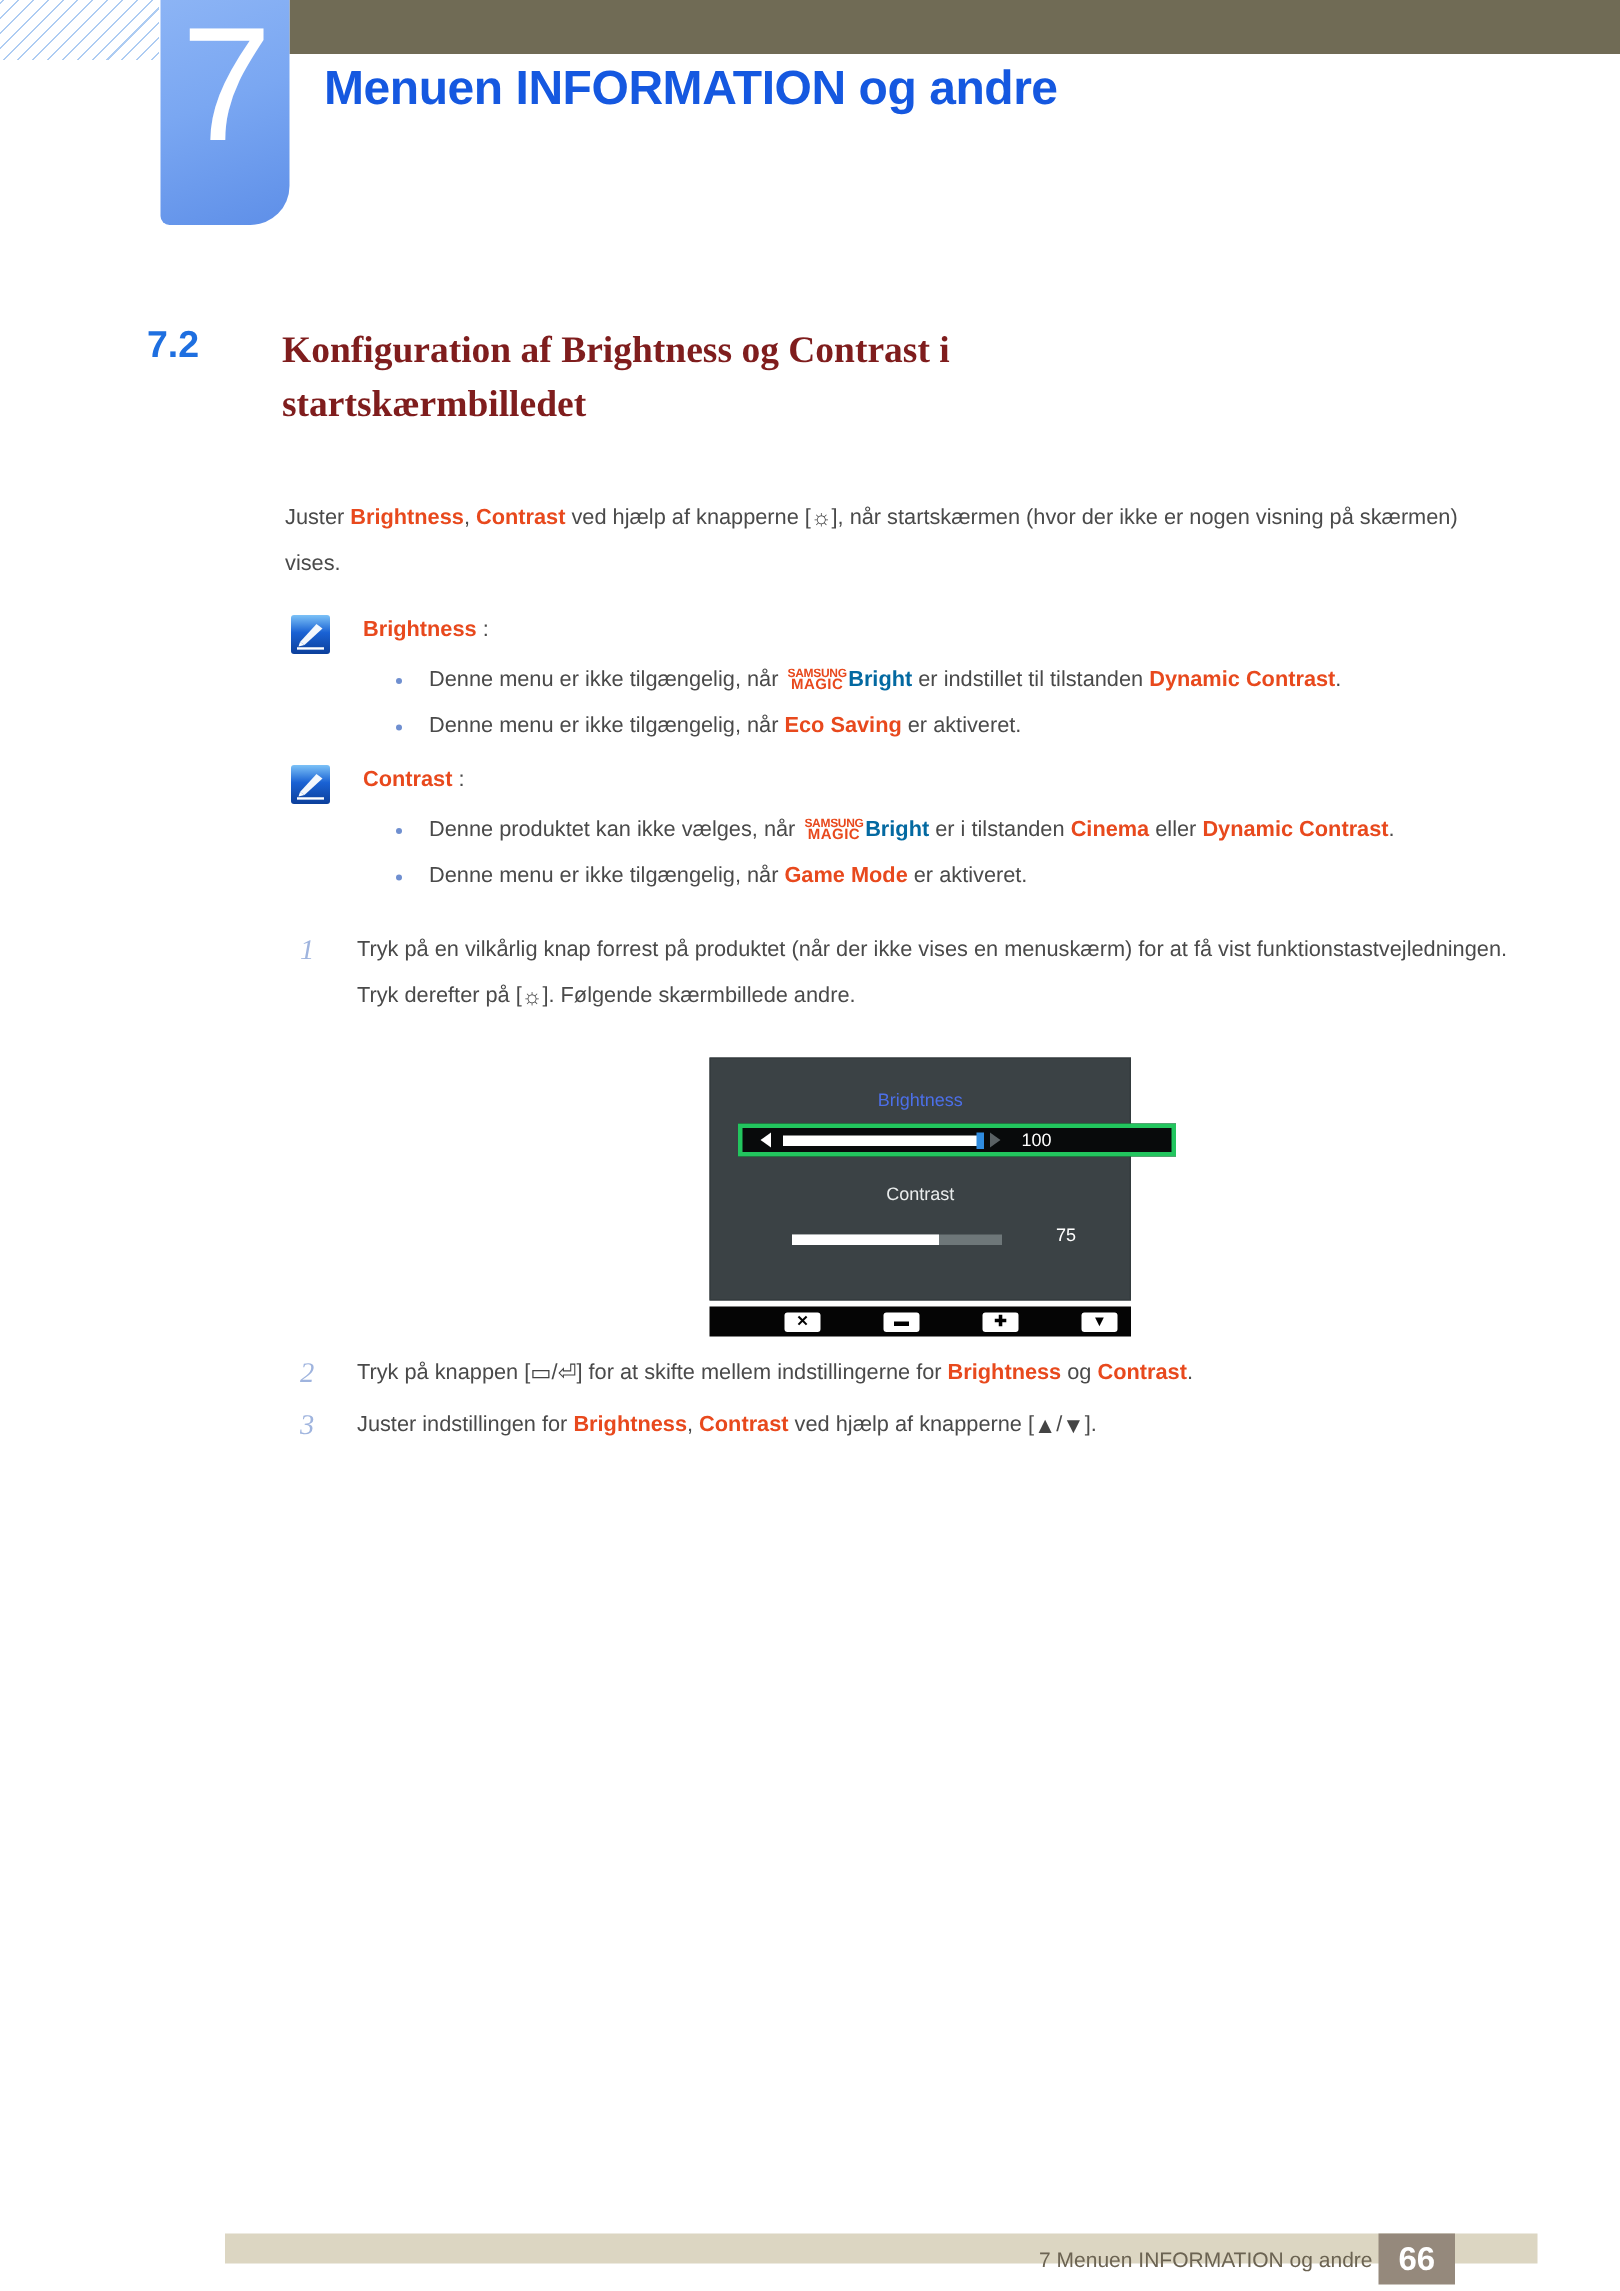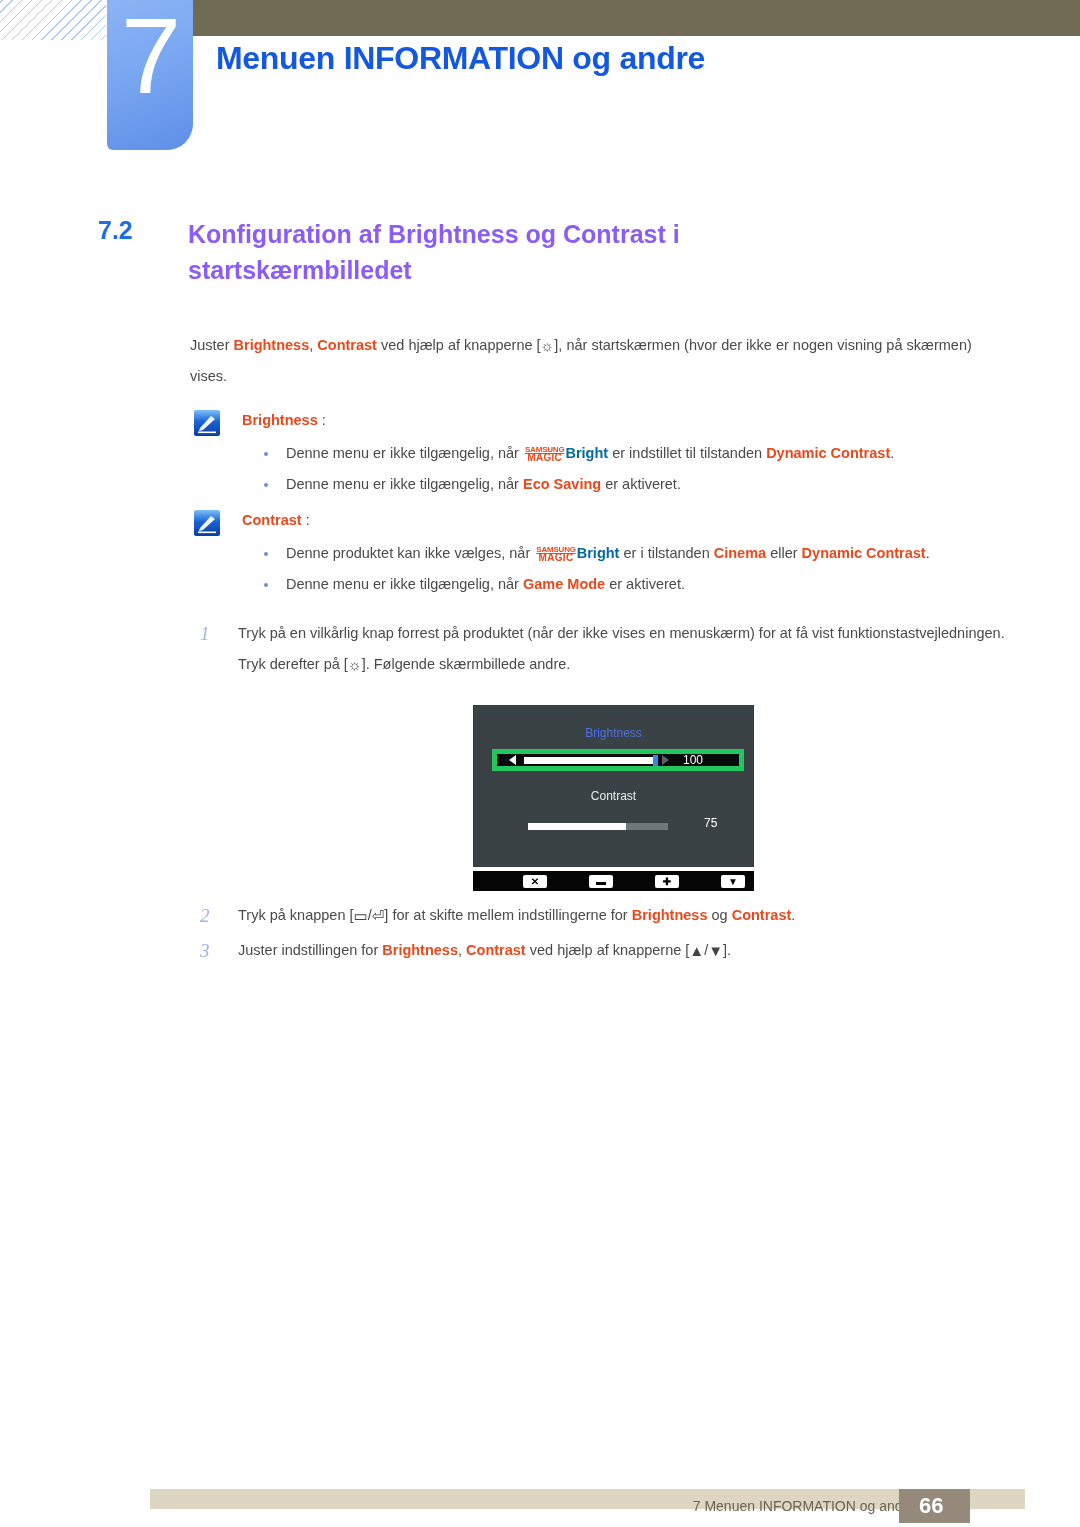--- a/index.html
+++ b/index.html
@@ -69,23 +69,24 @@
     position: absolute;
     left: 0; top: 0;
     font-size: 25px;
     font-weight: bold;
     color: #1e6fe0;
   }
   .sec-title {
     margin-left: 90px;
     font-size: 25px;
     font-weight: bold;
-    color: #8b5cf6;
+    color: #7f1d1d;
     line-height: 36px;
     max-width: 600px;
+    font-family: Liberation Serif, serif;
   }
 
   
   .content {
     position: absolute;
     left: 190px; top: 330px;
     width: 820px;
     font-size: 14.5px;
     line-height: 31px;
     color: #4a4a4a;
@@ -111,21 +112,20 @@
     margin: 0 1px 0 2px;
     position: relative;
     top: 0px;
   }
   .magic .m1 {
     display: block;
     font-size: 8px;
     font-weight: bold;
     color: #e8491d;
     letter-spacing: -0.2px;
-    text-decoration: underline;
   }
   .magic .m2 {
     display: block;
     font-size: 10px;
     font-weight: bold;
     color: #e8491d;
     letter-spacing: 0.3px;
   }
 
   
@@ -189,23 +189,23 @@
   .osd-label-bright {
     position: absolute;
     left: 0; right: 0; top: 20px;
     text-align: center;
     color: #4c6fe8;
     font-size: 12px;
   }
   .osd-row-sel {
     position: absolute;
     left: 18px; top: 43px;
-    width: 252px; height: 22px;
+    width: 292px; height: 22px;
     background: #080a0b;
-    border: 5px solid #22c55e;
+    border: 3px solid #22c55e;
     box-sizing: border-box;
     display: flex;
     align-items: center;
   }
   .osd-arrow-l {
     width: 0; height: 0;
     border-top: 5px solid transparent;
     border-bottom: 5px solid transparent;
     border-right: 7px solid #ffffff;
     margin-left: 12px;
@@ -306,21 +306,21 @@
   }
   .footer-page {
     position: absolute;
     right: 55px; top: 0;
     width: 51px; height: 34px;
     background: #95897c;
     color: #ffffff;
     font-size: 22px;
     font-weight: bold;
     line-height: 34px;
-    padding-left: 20px;
+    text-align: center;
   }
 </style>
 </head>
 <body>
 
 <div class="hdr-stripes"></div>
 <div class="hdr-olive"></div>
 <div class="hdr-chapnum">7</div>
 <div class="hdr-title">Menuen INFORMATION og andre</div>
 

